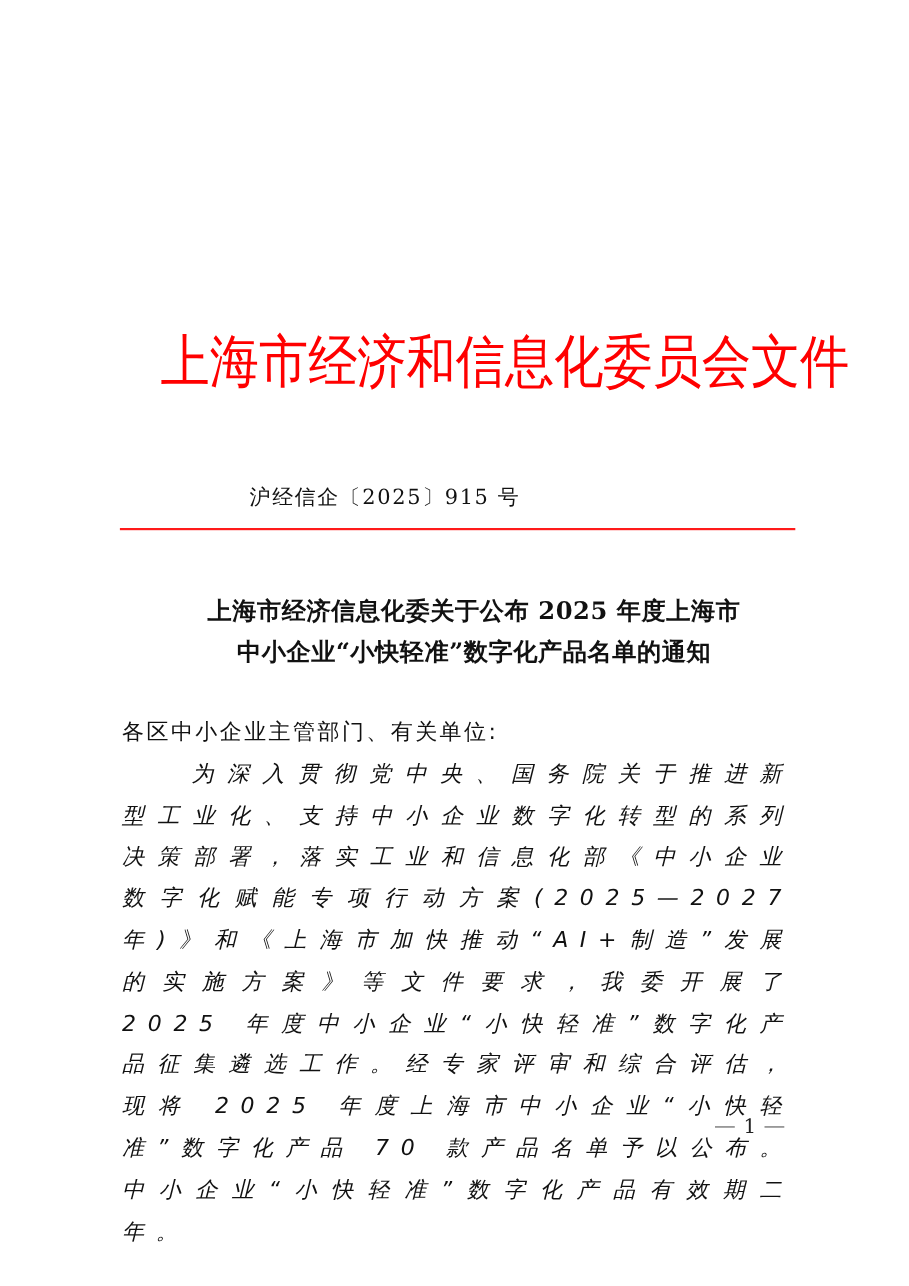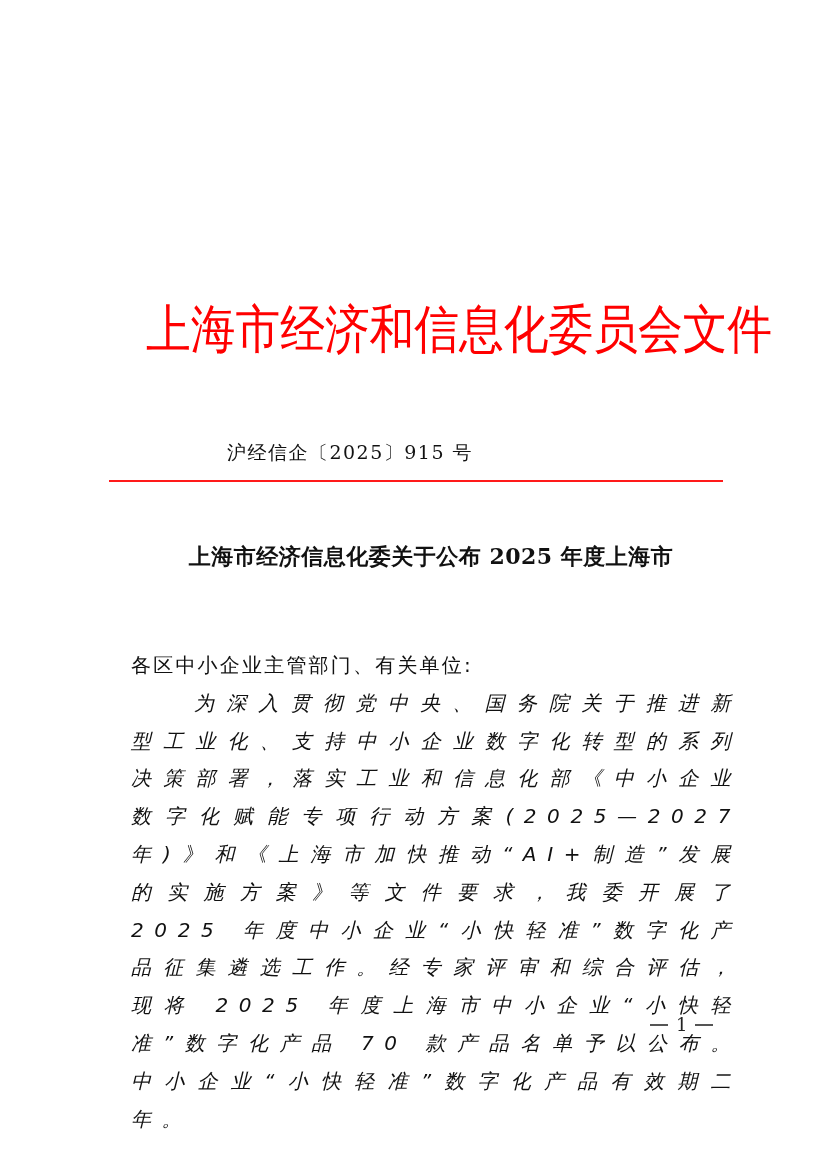--- a/index.html
+++ b/index.html
@@ -80,21 +80,20 @@
   .body-text {
     position: absolute;
     left: 111px;
     top: 647px;
     width: 610px;
     font-family: "DejaVu Sans", "Liberation Sans", sans-serif;
     font-size: 20px;
     line-height: 37.8px;
     color: #111;
     letter-spacing: 10.6px;
-    margin-left: 20px;
   }
   .body-text p {
     margin: 0;
     padding: 0;
     text-align: justify;
     text-align-last: left;
   }
   .salutation {
     letter-spacing: 2.2px;
   }
@@ -133,20 +132,21 @@
 <div class="page">
 
   <div class="doc-header-title">上海市经济和信息化委员会文件</div>
 
   <div class="doc-number">沪经信企〔2025〕915 号</div>
 
   <div class="red-rule"></div>
 
   <div class="notice-title">
     <div>上海市经济信息化委关于公布 2025 年度上海市</div>
+    <div>中小企业“小快轻准”数字化产品名单的通知</div>
   </div>
 
   <div class="body-text">
     <p class="salutation">各区中小企业主管部门、有关单位:</p>
     <p class="para">为深入贯彻党中央、国务院关于推进新型工业化、支持中小企业数字化转型的系列决策部署，落实工业和信息化部《中小企业数字化赋能专项行动方案(2025—2027 年)》和《上海市加快推动“AI+制造”发展的实施方案》等文件要求，我委开展了 2025 年度中小企业“小快轻准”数字化产品征集遴选工作。经专家评审和综合评估，现将 2025 年度上海市中小企业“小快轻准”数字化产品 70 款产品名单予以公布。中小企业“小快轻准”数字化产品有效期二年。</p>
   </div>
 
   <div class="page-number">
     <span class="dash"></span><span class="pn-val">1</span><span class="dash"></span>
   </div>

